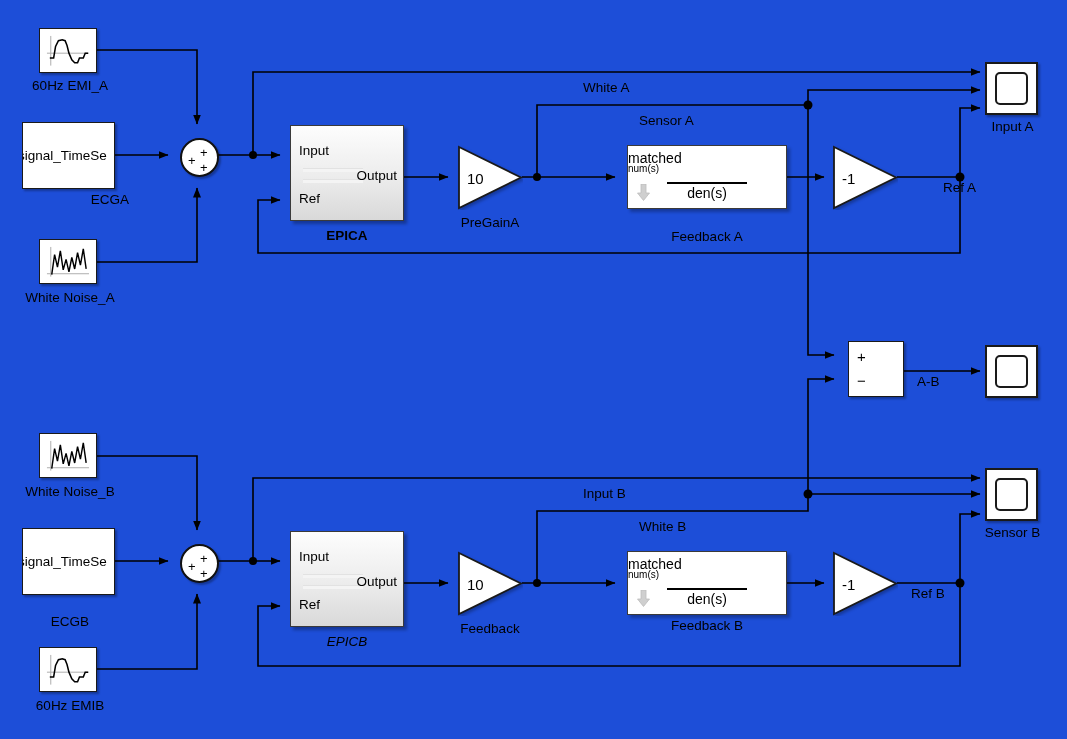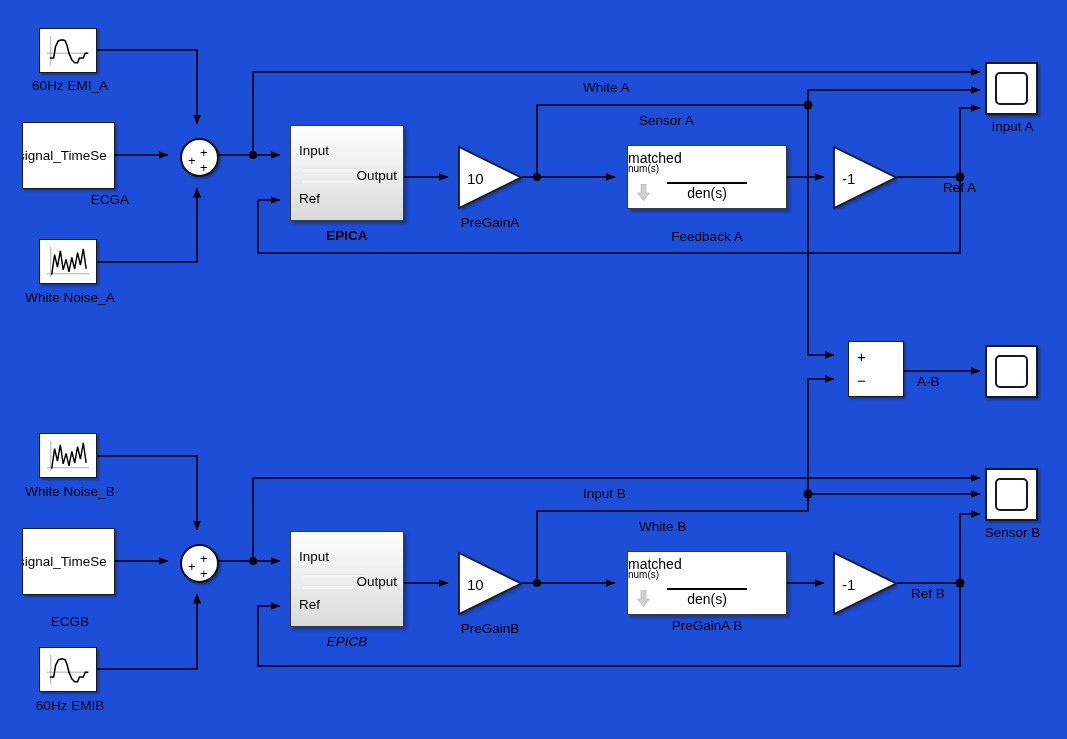--- a/index.html
+++ b/index.html
@@ -244,32 +244,32 @@
     <div class="pin" style="left:8px;top:65px;">Ref</div>
   </div>
   <div class="blk-label" style="left:290px;top:634px;width:114px;font-style:italic;">EPICB</div>
 
   <div class="gaintri" style="left:457px;top:551px;width:66px;height:65px;">
     <svg width="66" height="65">
       <polygon points="2,2 64,32.5 2,63" fill="#fff" stroke="#1a1a1a" stroke-width="1.8" style="filter:drop-shadow(2px 2px 1.5px rgba(0,0,0,0.28));"></polygon>
     </svg>
     <span class="gtxt">10</span>
   </div>
-  <div class="blk-label" style="left:430px;top:621px;width:120px;">PreGainB</div>
+  <div class="blk-label" style="left:430px;top:621px;width:120px;">Feedback</div>
 
   <div class="tfblk" style="left:627px;top:551px;width:160px;height:64px;">
     <div class="matched">matched</div>
     <div class="num">num(s)</div>
     <div class="bar"></div>
     <div class="den">den(s)</div>
     <svg class="dn" viewBox="0 0 13 17">
       <polygon points="4,0 9,0 9,9 12.5,9 6.5,16.5 0.5,9 4,9" fill="#cfcfcf" stroke="#bdbdbd" stroke-width="0.8"></polygon>
     </svg>
   </div>
-  <div class="blk-label" style="left:627px;top:618px;width:160px;">PreGainA B</div>
+  <div class="blk-label" style="left:627px;top:618px;width:160px;">Feedback B</div>
 
   <div class="gaintri" style="left:832px;top:551px;width:66px;height:65px;">
     <svg width="66" height="65">
       <polygon points="2,2 64,32.5 2,63" fill="#fff" stroke="#1a1a1a" stroke-width="1.8" style="filter:drop-shadow(2px 2px 1.5px rgba(0,0,0,0.28));"></polygon>
     </svg>
     <span class="gtxt">-1</span>
   </div>
 
   <div class="scope" style="left:985px;top:468px;width:53px;height:53px;">
     <i></i>

